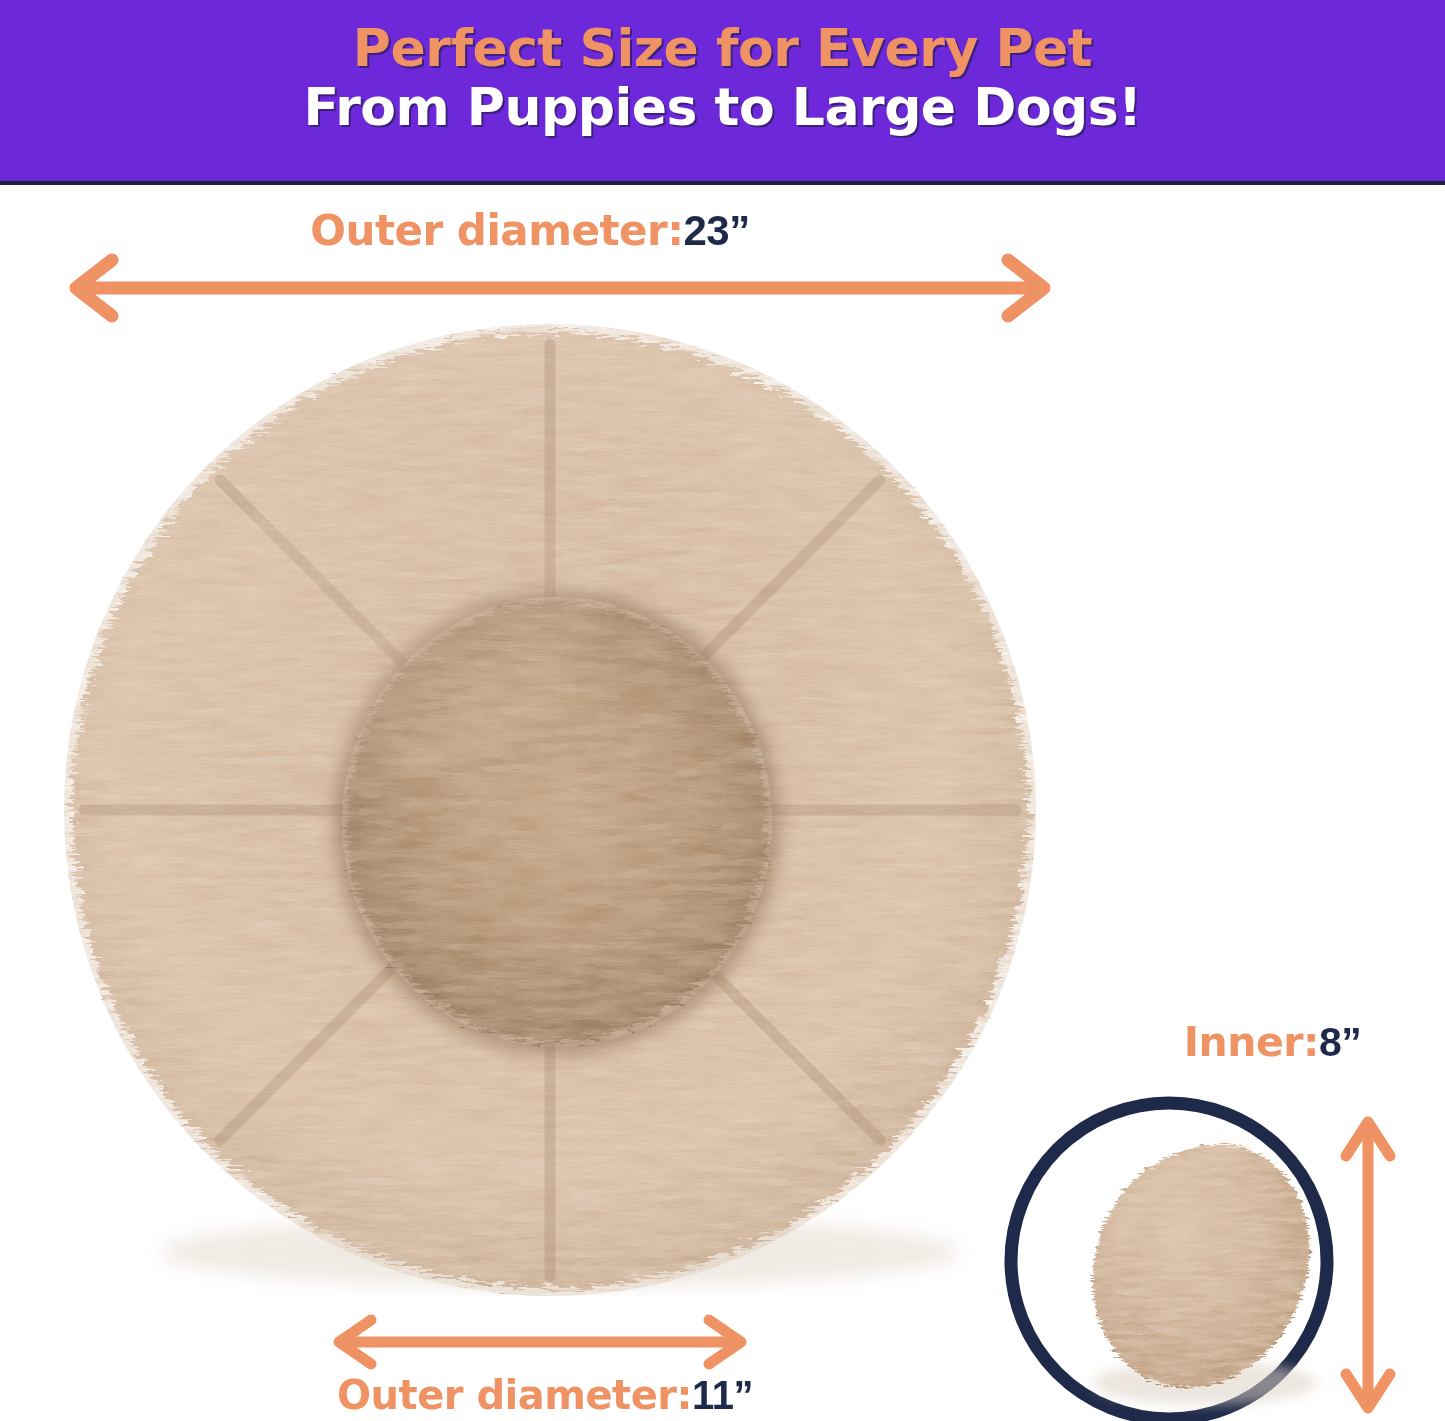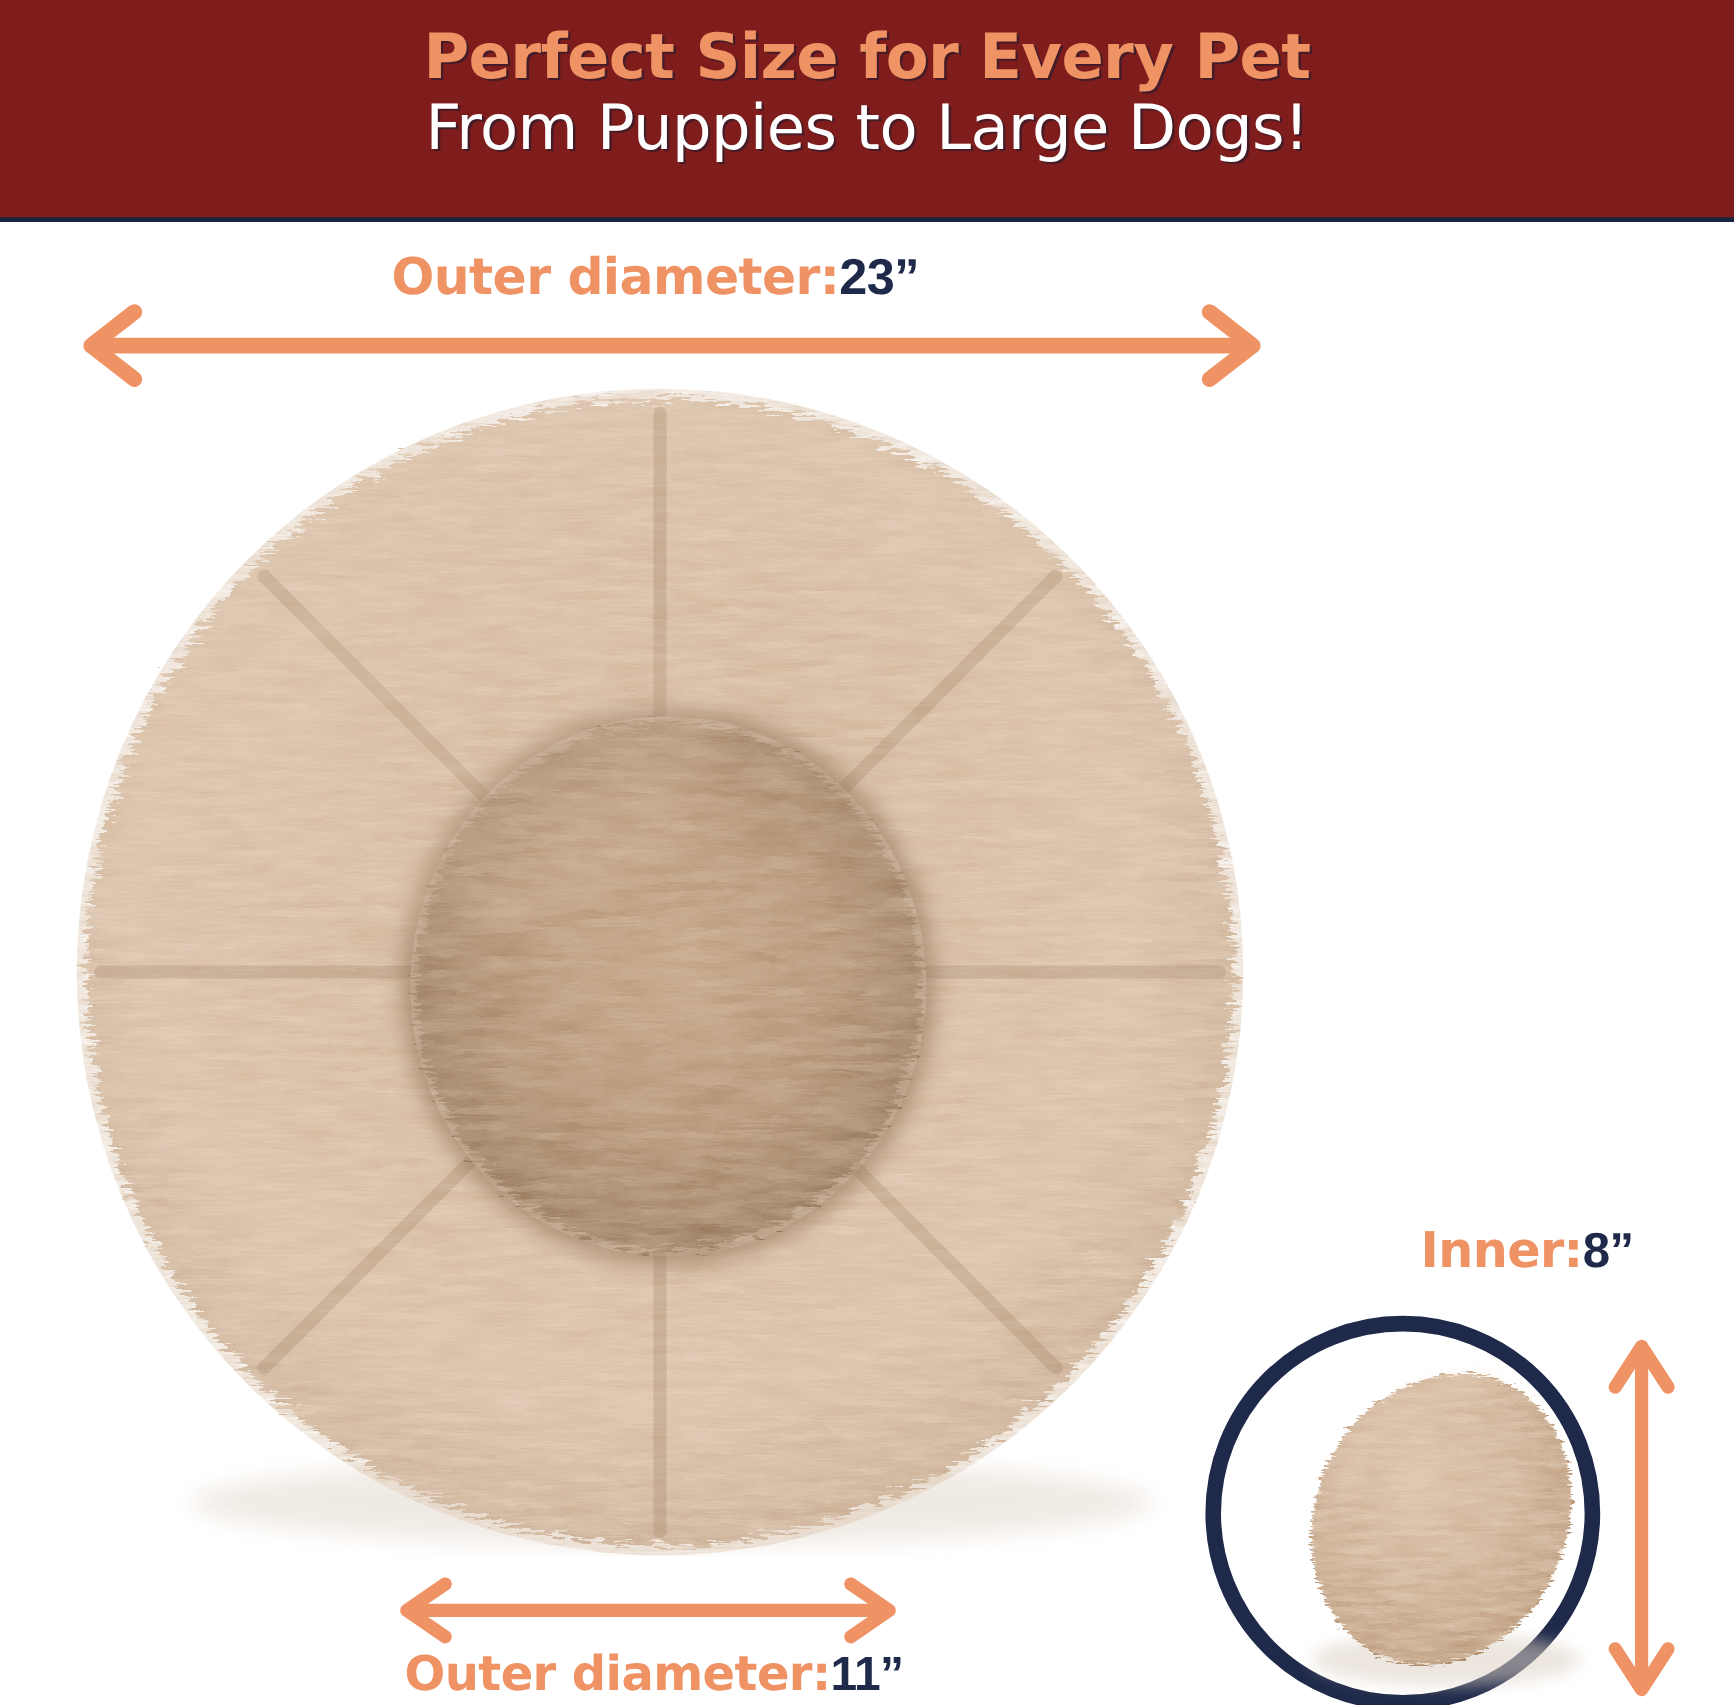--- a/index.html
+++ b/index.html
@@ -19,42 +19,42 @@
     overflow: hidden;
   }
 
   
   #header-band {
     position: absolute;
     left: 0;
     top: 0;
     width: 1445px;
     height: 185px;
-    background: #7f1d1d;
+    background: #6d28d9;
     border-bottom: 4px solid #1b2440;
     box-sizing: border-box;
     text-align: center;
   }
   #headline-primary {
     margin: 0;
     padding-top: 22px;
     font-family: "DejaVu Sans", sans-serif;
     font-size: 52px;
     font-weight: bold;
     line-height: 1.02;
     letter-spacing: -0.5px;
     color: #ef9264;
     text-shadow: 2px 2px 0 rgba(20,26,46,0.55);
   }
   #headline-secondary {
     margin: 0;
     padding-top: 6px;
     font-family: "DejaVu Sans", sans-serif;
     font-size: 52px;
-    font-weight: normal;
+    font-weight: bold;
     line-height: 1.02;
     letter-spacing: -0.5px;
     color: #ffffff;
     text-shadow: 2px 2px 0 rgba(20,26,46,0.55);
   }
 
   
   .dim-label {
     position: absolute;
     font-family: "DejaVu Sans", sans-serif;
@@ -68,21 +68,20 @@
     font-family: "Liberation Sans", sans-serif;
     font-weight: bold;
   }
 
   #outer-diameter-label {
     left: 0;
     top: 206px;
     width: 1060px;
     text-align: center;
     font-size: 42px;
-    margin-left: 16px;
   }
   #inner-diameter-label {
     left: 275px;
     top: 1372px;
     width: 540px;
     text-align: center;
     font-size: 40px;
   }
   #height-label {
     left: 1100px;

